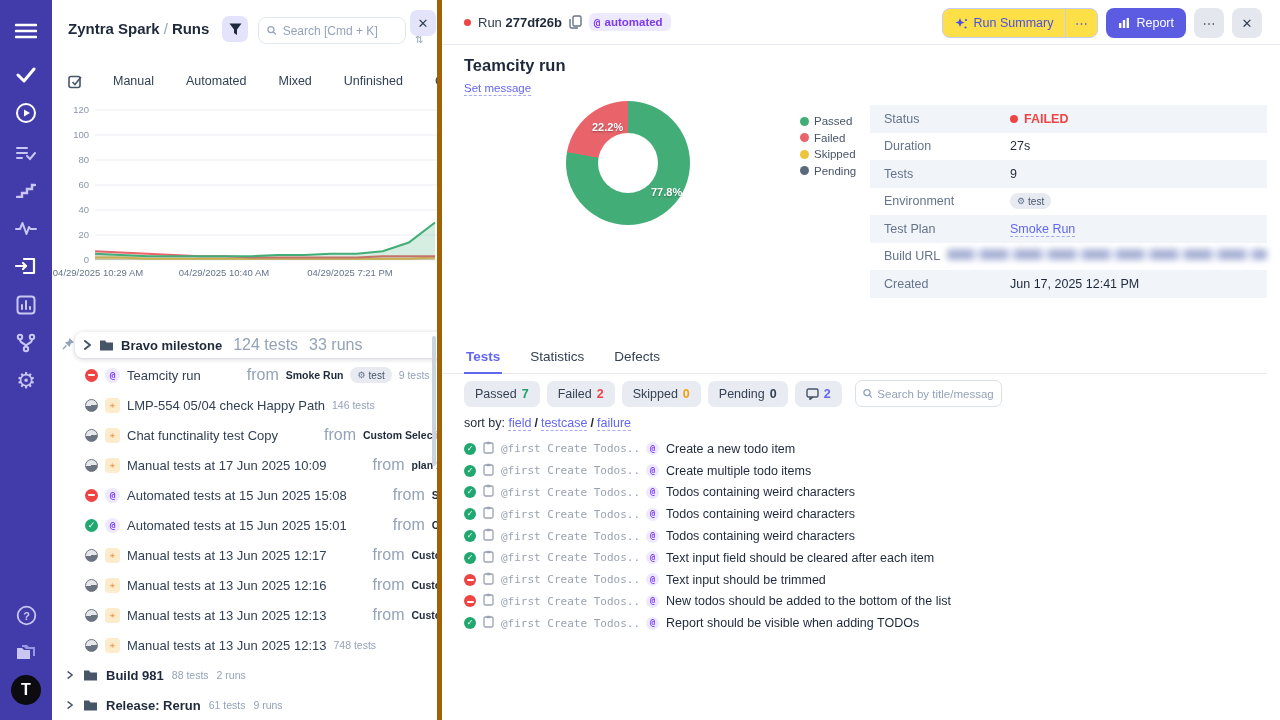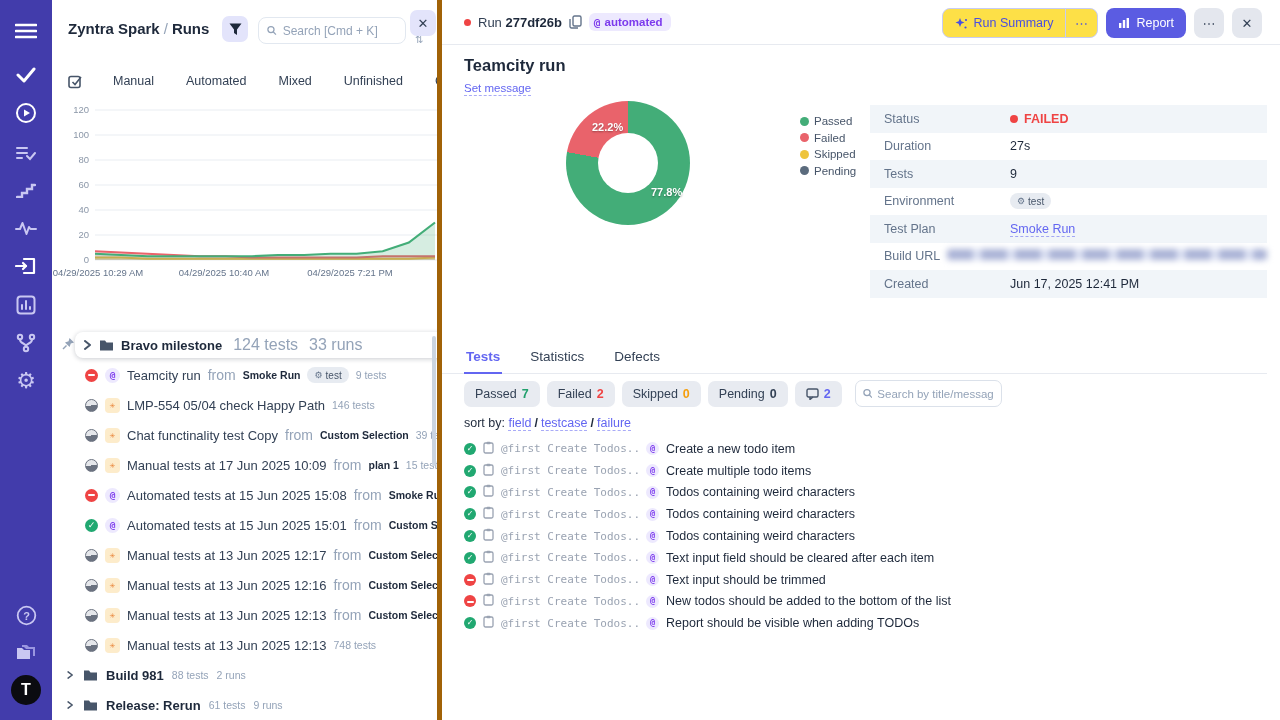--- a/index.html
+++ b/index.html
@@ -37,21 +37,21 @@
 
   
   .mcard { position:absolute; left:23px; top:332px; width:410px; height:26px; background:#fff; border-radius:8px;
     box-shadow:0 1px 5px rgba(15,23,42,.22); display:flex; align-items:center; padding:0 8px; gap:7px; cursor:pointer; }
   .mcard .mname { font-size:13px; font-weight:bold; color:#1e293b; }
   .mcard .mmeta { font-size:16px; color:#94a3b8; margin-left:4px; }
   .pin { position:absolute; left:10px; top:336px; }
   .runs-list { position:absolute; left:0; top:360px; width:385px; }
   .run-row { height:30px; display:flex; align-items:center; padding-left:33px; gap:7px; white-space:nowrap; overflow:hidden; cursor:pointer; }
   .run-row .rname { font-size:13px; color:#334155; }
-  .run-row .rfrom { font-size:14px; color:#94a3b8; }
+  .run-row .rfrom { font-size:16px; color:#94a3b8;margin-left:39px; }
   .run-row .rsrc { font-size:10.5px; font-weight:bold; color:#1e293b; }
   .run-row .rmeta { font-size:10.5px; color:#94a3b8; }
   .folder-row { height:30px; display:flex; align-items:center; padding-left:14px; gap:8px; cursor:pointer; }
   .folder-row .fname { font-size:13px; font-weight:bold; color:#1e293b; }
   .folder-row .fmeta { font-size:10.5px; color:#94a3b8; }
   .lscroll { position:absolute; right:1px; top:336px; width:4px; height:130px; border-radius:2px; background:#cbd5e1; }
 
   
   .st { width:13px; height:13px; border-radius:50%; flex:0 0 13px; position:relative; }
   .st-failed { background:#ef4444; }

